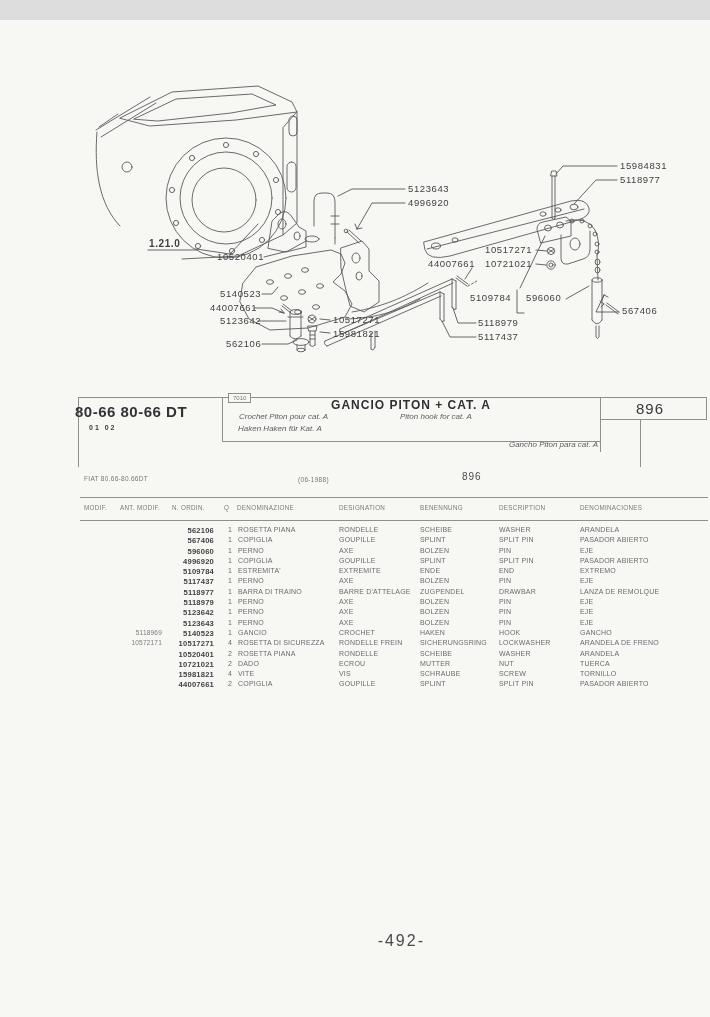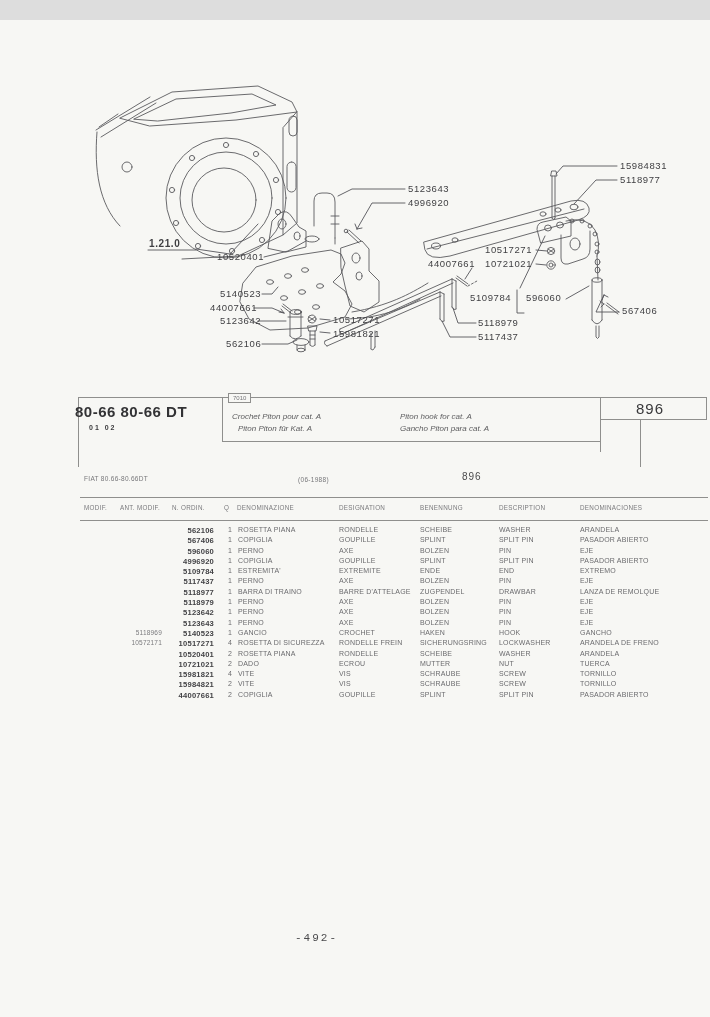--- a/index.html
+++ b/index.html
@@ -21,22 +21,22 @@
   .trow{display:flex;height:10.3px;align-items:flex-start;font-size:7px;color:#6b6b6e;letter-spacing:.2px;white-space:nowrap;}
   .c-modif{width:36px;}
   .c-ant{width:46px;text-align:right;font-size:6.5px;color:#7a7a7d;}
   .c-n{width:52px;text-align:right;font-weight:bold;font-size:7.6px;color:#424245;}
   .c-q{width:18px;text-align:right;}
   .c-it{width:107px;padding-left:6px;box-sizing:border-box;}
   .c-fr{width:81px;}
   .c-de{width:79px;}
   .c-en{width:81px;}
   .c-es{width:128px;}
-  .footerpage{position:absolute;left:295px;top:912px;width:130px;text-align:left;
-     font-family:Liberation Mono, monospace;font-size:11px;letter-spacing:2px;color:#4a4a4c;}
+  .footerpage{position:absolute;left:295px;top:912px;width:130px;text-align:right;
+     font-family:Liberation Sans, sans-serif;font-size:16px;letter-spacing:2px;color:#4a4a4c;}
   .noise{position:absolute;left:0;top:999px;width:710px;height:13px;opacity:.75;
      background:
       repeating-linear-gradient(90deg,#b9b9b5 0 2px,#e3e3df 2px 3px,#c6c6c2 3px 6px,#dcdcd8 6px 7px,#adadab 7px 9px,#e8e8e4 9px 12px),
       linear-gradient(#f0f0ec,#c9c9c5);background-blend-mode:multiply;}
   svg text{font-family:"Liberation Sans",sans-serif;font-size:9.5px;letter-spacing:.6px;fill:#3f3f42;}
   svg .ref{font-weight:bold;font-size:10px;}
 </style>
 </head>
 <body>
 
@@ -211,24 +211,25 @@
   <div class="vline" style="left:222px;top:377px;height:45px"></div>
   <div class="hline" style="left:222px;top:421px;width:378px"></div>
   <div class="vline" style="left:600px;top:377px;height:55px"></div>
   <div class="hline" style="left:600px;top:399px;width:107px"></div>
   <div class="vline" style="left:640px;top:399px;height:48px"></div>
   <div class="vline" style="left:706px;top:377px;height:23px"></div>
 
   <div class="abs model" style="left:75px;top:383px">80-66 80-66 DT</div>
   <div class="abs model-sub" style="left:89px;top:404px">01 02</div>
   <div class="abs codebox" style="left:228px;top:373px">7010</div>
-  <div class="abs sub-it" style="left:232px;top:392px">Crochet Piton pour cat. A</div>
-  <div class="abs sub-it" style="left:238px;top:404px">Piton Piton für Kat. A</div>
+  <div class="abs title" style="left:222px;top:378px;width:378px;text-align:center">GANCIO PITON + CAT. A</div>
+  <div class="abs sub-it" style="left:239px;top:392px">Crochet Piton pour cat. A</div>
+  <div class="abs sub-it" style="left:238px;top:404px">Haken Haken für Kat. A</div>
   <div class="abs sub-it" style="left:400px;top:392px;width:198px;">Piton hook for cat. A</div>
-  <div class="abs sub-it" style="left:400px;top:404px;width:198px;text-align:left">Gancho Piton para cat. A</div>
+  <div class="abs sub-it" style="left:400px;top:420px;width:198px;text-align:right">Gancho Piton para cat. A</div>
   <div class="abs tabnum" style="left:600px;top:380px;width:100px;text-align:center">896</div>
 
   <div class="abs meta" style="left:84px;top:455px">FIAT 80.66-80.66DT</div>
   <div class="abs meta" style="left:298px;top:456px">(06-1988)</div>
   <div class="abs meta-num" style="left:462px;top:451px">896</div>
   <div class="hline" style="left:80px;top:477px;width:628px"></div>
 
   <div class="thead" style="left:84px;top:484px">MODIF.</div>
   <div class="thead" style="left:120px;top:484px">ANT. MODIF.</div>
   <div class="thead" style="left:172px;top:484px">N. ORDIN.</div>
@@ -402,31 +403,20 @@
         <span class="c-q">4</span>
         <span class="c-it">VITE</span>
         <span class="c-fr">VIS</span>
         <span class="c-de">SCHRAUBE</span>
         <span class="c-en">SCREW</span>
         <span class="c-es">TORNILLO</span>
       </div>
       <div class="trow">
         <span class="c-modif"></span>
         <span class="c-ant"></span>
-        <span class="c-n">15984821</span>
-        <span class="c-q">2</span>
-        <span class="c-it">VITE</span>
-        <span class="c-fr">VIS</span>
-        <span class="c-de">SCHRAUBE</span>
-        <span class="c-en">SCREW</span>
-        <span class="c-es">TORNILLO</span>
-      </div>
-      <div class="trow">
-        <span class="c-modif"></span>
-        <span class="c-ant"></span>
         <span class="c-n">44007661</span>
         <span class="c-q">2</span>
         <span class="c-it">COPIGLIA</span>
         <span class="c-fr">GOUPILLE</span>
         <span class="c-de">SPLINT</span>
         <span class="c-en">SPLIT PIN</span>
         <span class="c-es">PASADOR ABIERTO</span>
       </div>
     </div>
 

